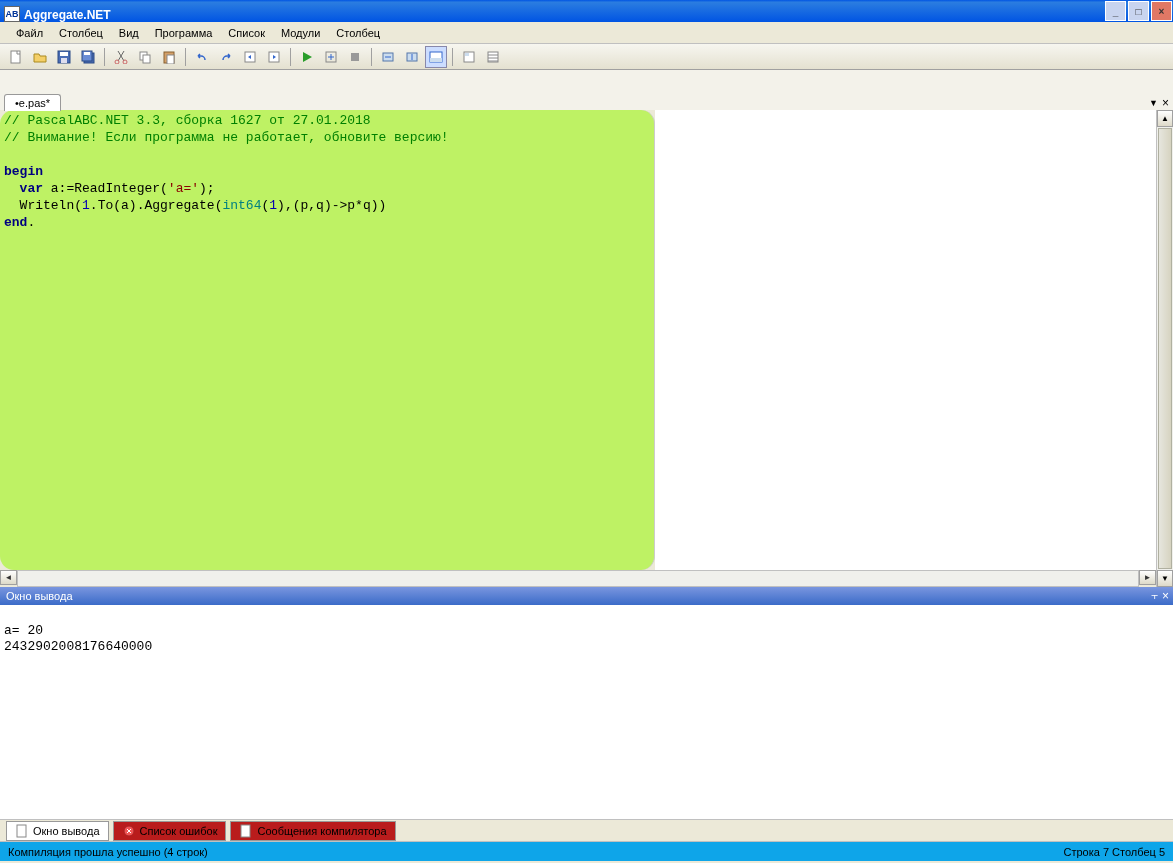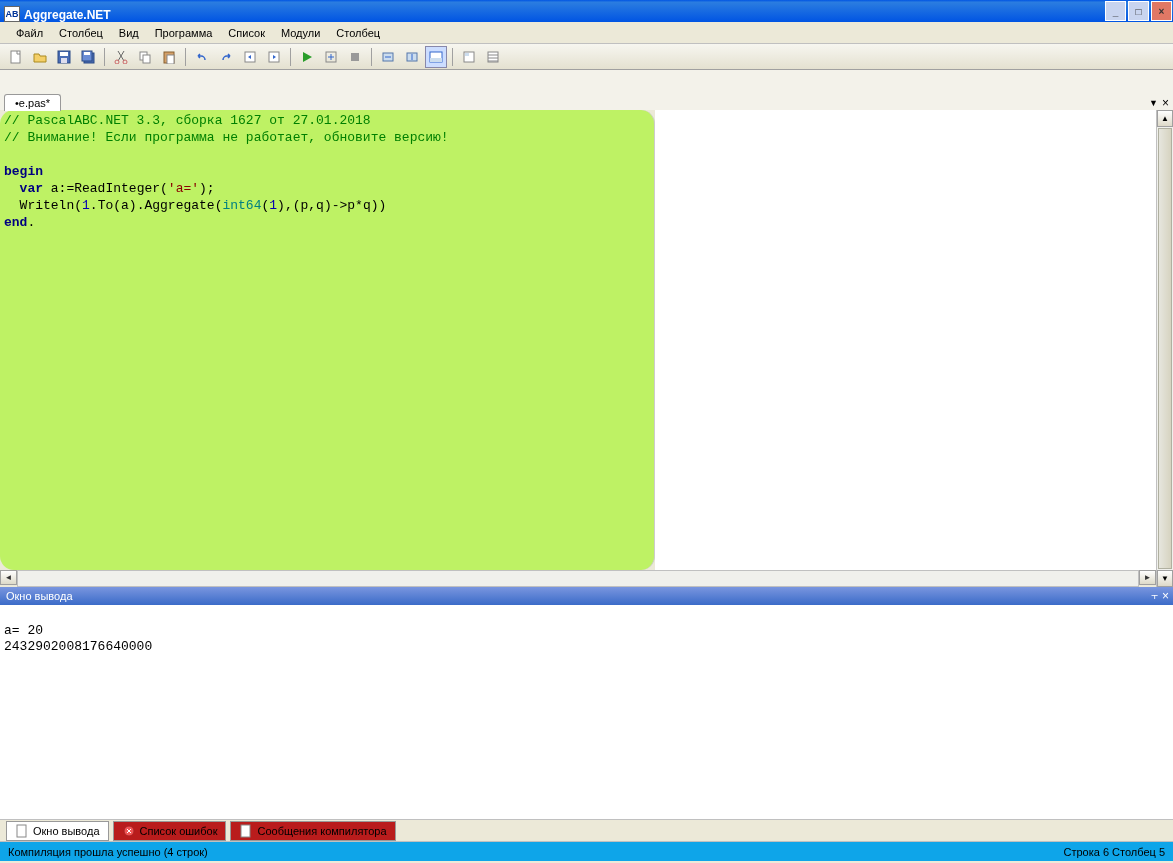--- a/index.html
+++ b/index.html
@@ -434,14 +434,14 @@
   <div class="bottom-tab">
     <svg class="ico" viewBox="0 0 14 14">
         <rect x="2" y="1" width="9" height="12" fill="#fff" stroke="#888"></rect>
       </svg>
     <span>Сообщения компилятора</span>
   </div>
 </div>
 
 <div class="status-bar">
   <span>Компиляция прошла успешно (4 строк)</span>
-  <span class="status-right">Строка  6 Столбец  5</span>
+  <span class="status-right">Строка  7 Столбец  5</span>
 </div>
 
 </body></html>

